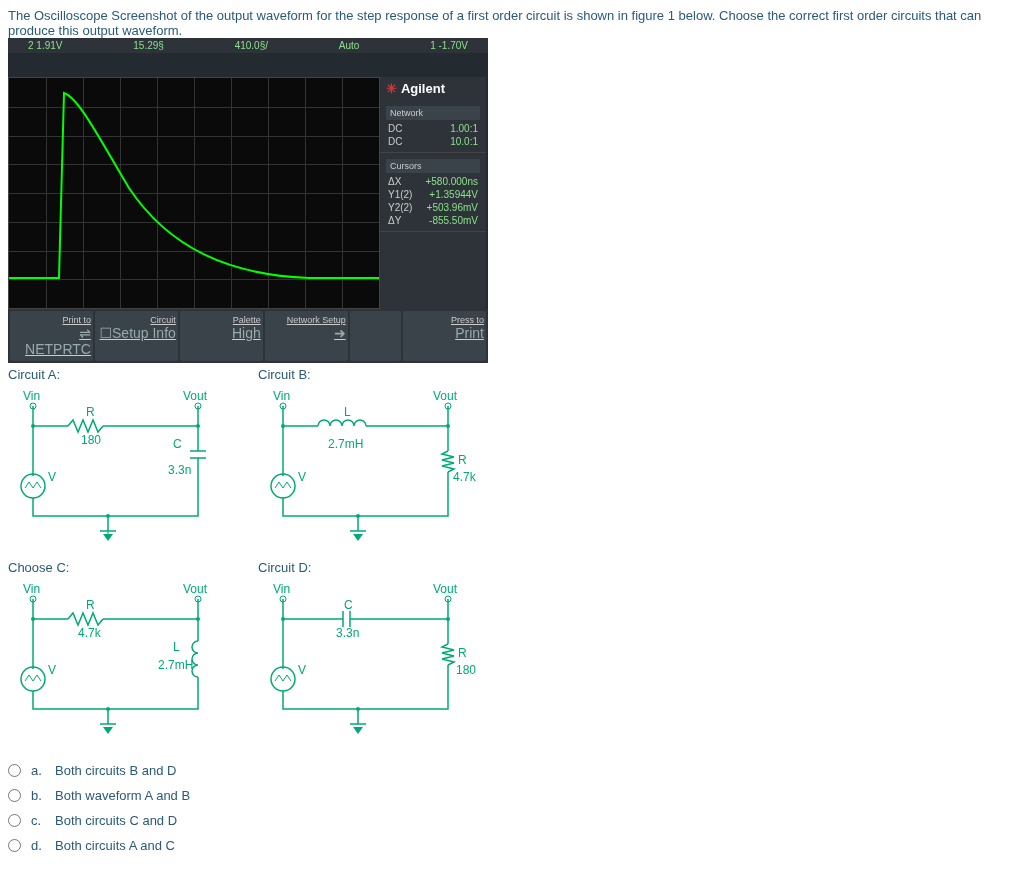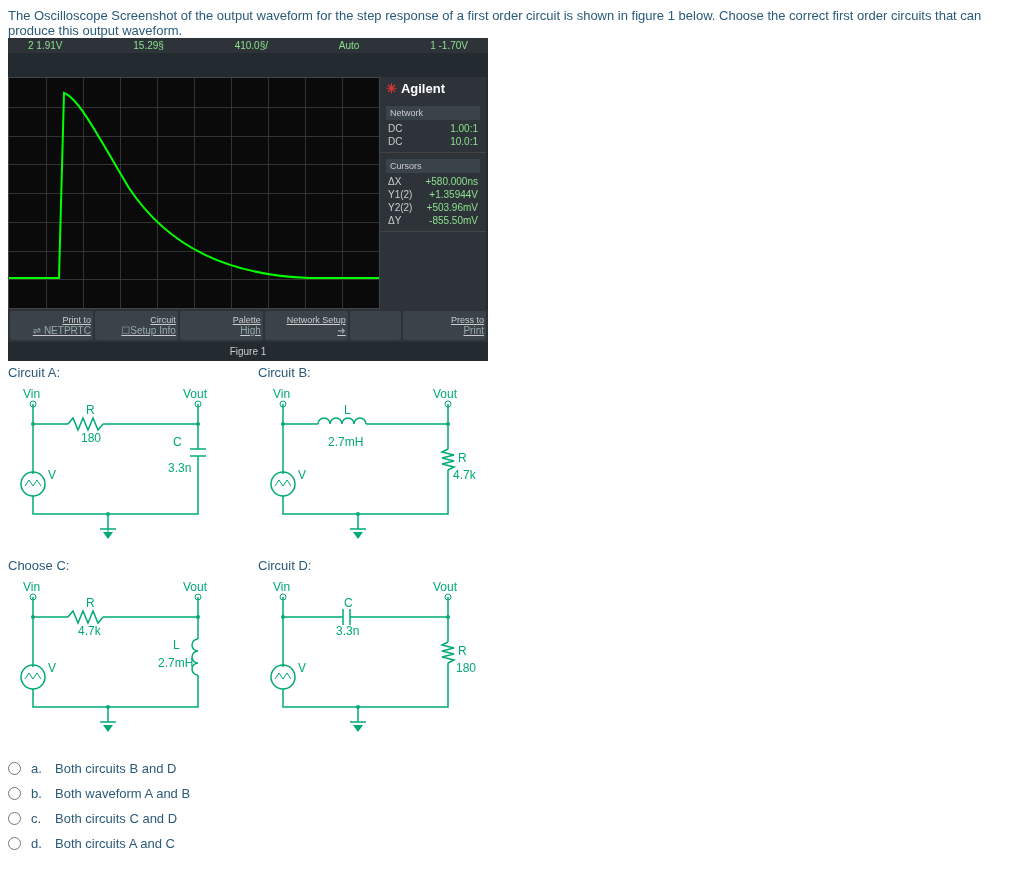--- a/index.html
+++ b/index.html
@@ -62,21 +62,21 @@
   .scope-btn {
     flex:1;
     background:#3a424a;
     color:#ccc;
     text-align:right;
     padding:4px 2px;
     font-size:9px;
     border-radius:2px;
     text-decoration:underline;
   }
-  .scope-btn .sub { display:block; font-size:10px; color:#9aa; }
+  .scope-btn .sub { display:block; font-size:14px; color:#9aa; }
   .caption { text-align:center; color:#ccc; font-size:10px; padding:4px; background:#232a30;}
 
   
   svg.wave { position:absolute; top:0; left:0; width:100%; height:100%; }
 
   
   .circuits { display:grid; grid-template-columns: 230px 230px; gap:10px 20px; }
   .circuit-label { color:#2a5a7a; margin:4px 0; }
   .circuit-box {
     width:220px; height:160px;
@@ -164,21 +164,20 @@
     </div>
   </div>
   <div class="scope-bottom">
     <div class="scope-btn"><span>Print to</span><span class="sub">⇌ NETPRTC</span></div>
     <div class="scope-btn"><span>Circuit</span><span class="sub">☐Setup Info</span></div>
     <div class="scope-btn"><span>Palette</span><span class="sub">High</span></div>
     <div class="scope-btn"><span>Network Setup</span><span class="sub">➜</span></div>
     <div class="scope-btn" style="flex:0.6"></div>
     <div class="scope-btn"><span>Press to</span><span class="sub">Print</span></div>
   </div>
-  <div class="caption">Figure 1</div>
 </div>
 
 <div class="circuits">
   <div>
     <div class="circuit-label">Circuit A:</div>
     <div class="circuit-box">
       <svg width="220" height="160">
         <polyline points="25,20 25,40 60,40" fill="none" stroke="#0a7" stroke-width="1.5"></polyline>
         <path d="M60 40 l5 -6 l5 12 l5 -12 l5 12 l5 -12 l5 12 l5 -6" fill="none" stroke="#0a7" stroke-width="1.5"></path>
         <polyline points="95,40 190,40 190,20" fill="none" stroke="#0a7" stroke-width="1.5"></polyline>

